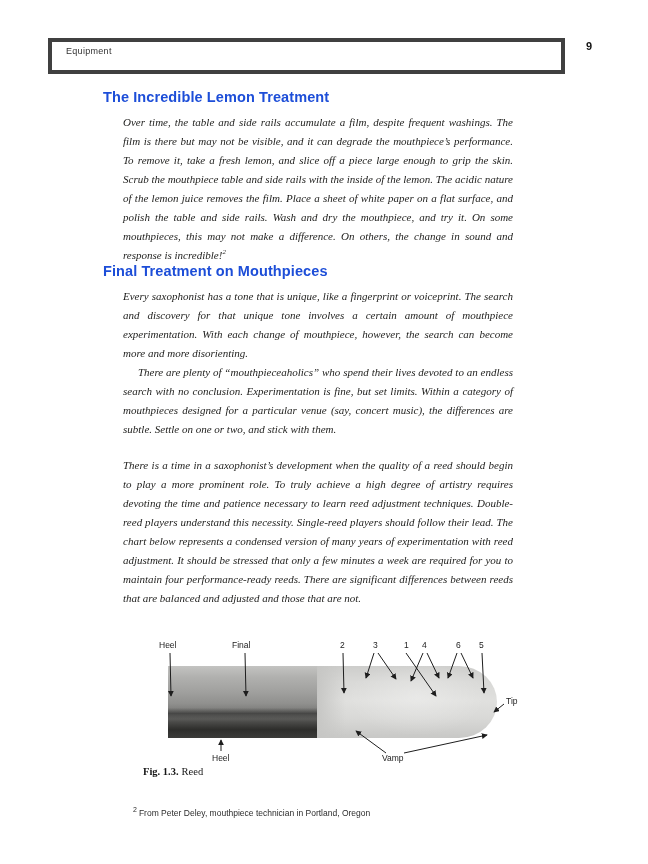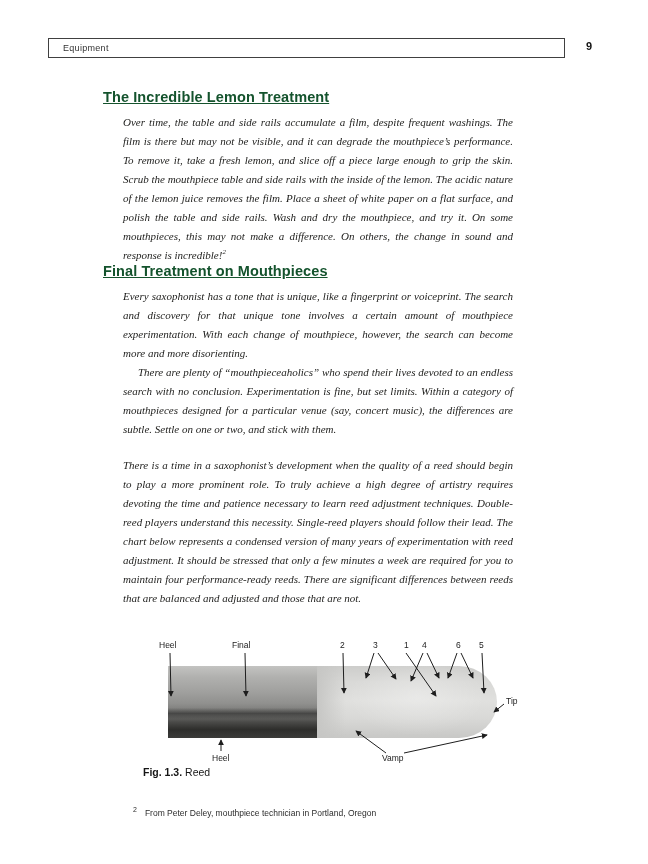--- a/index.html
+++ b/index.html
@@ -4,41 +4,41 @@
 <style>
   html,body{margin:0;padding:0;}
   body{
     width:648px;height:864px;background:#ffffff;position:relative;
     font-family:"Liberation Serif",serif;color:#1d1d1b;overflow:hidden;
   }
   .page{position:absolute;inset:0;background:#fff;}
 
   
   .running-head-box{
-    position:absolute;left:48px;top:38px;width:517px;height:20px;
-    border:1px solid #404040;box-sizing:border-box;background:#fff;
+    position:absolute;left:48px;top:38px;width:517px;height:36px;
+    border:4px solid #404040;box-sizing:border-box;background:#fff;
   }
   .running-head-text{
     position:absolute;left:14px;top:4px;
     font-family:"Liberation Sans",sans-serif;font-size:9px;color:#333;
     letter-spacing:.3px;
   }
   .page-number{
     position:absolute;left:586px;top:40px;
     font-family:"Liberation Sans",sans-serif;font-size:11px;font-weight:bold;color:#111;
   }
 
   
   .sec{position:absolute;left:103px;width:422px;}
   .sec1{top:88px;}
   .sec2{top:262px;}
   .sec3{top:449px;}
   .sec h2{
     margin:0;font-family:"Liberation Sans",sans-serif;font-weight:bold;
-    font-size:14.5px;line-height:18px;color:#14532d;letter-spacing:.1px;text-decoration:underline;
+    font-size:14.5px;line-height:18px;color:#1d4ed8;letter-spacing:.1px;
   }
   .sec3 h2{font-size:15.5px;line-height:19px;letter-spacing:.2px;}
   .sec p{
     margin:7px 0 0 20px;width:390px;text-align:justify;
     font-size:11px;line-height:19px;color:#1d1d1b;font-style:italic;
   }
   .sec p.follow{margin-top:0;text-indent:15px;}
   sup{font-size:7px;line-height:0;vertical-align:super;}
 
   
@@ -58,31 +58,31 @@
     position:absolute;left:149px;top:0;width:180px;height:72px;
     border-radius:0 38px 38px 0 / 0 36px 36px 0;
     background:
       radial-gradient(ellipse 95px 55px at 100px 30px,rgba(255,255,255,.30),rgba(255,255,255,0) 72%),
       linear-gradient(90deg,#c6c6c4 0%,rgba(214,214,212,0) 16%),
       linear-gradient(180deg,#cdcdcb 0%,#d9d9d7 22%,#e0e0de 48%,#d9d9d7 72%,#c8c8c6 100%);
   }
   .fig-arrows{position:absolute;left:0;top:0;width:648px;height:172px;pointer-events:none;}
   .fig-caption{
     position:absolute;left:143px;top:134px;
-    font-family:Liberation Sans, sans-serif;font-size:10.5px;color:#161616;
+    font-family:Liberation Serif, serif;font-size:10.5px;color:#161616;
   }
   .fig-caption .cap-label{font-weight:bold;}
   .fig-caption .cap-text{margin-left:3px;}
 
   
   .footnote{
     position:absolute;left:133px;top:808px;
     font-family:"Liberation Sans",sans-serif;font-size:8.5px;color:#2c2c2c;
   }
-  .footnote .fn-text{margin-left:8px;}
+  .footnote .fn-text{margin-left:2px;}
 </style>
 </head>
 <body>
 
 <div class="page">
 
   <div class="running-head-box">
     <span class="running-head-text">Equipment</span>
   </div>
   <div class="page-number">9</div>

